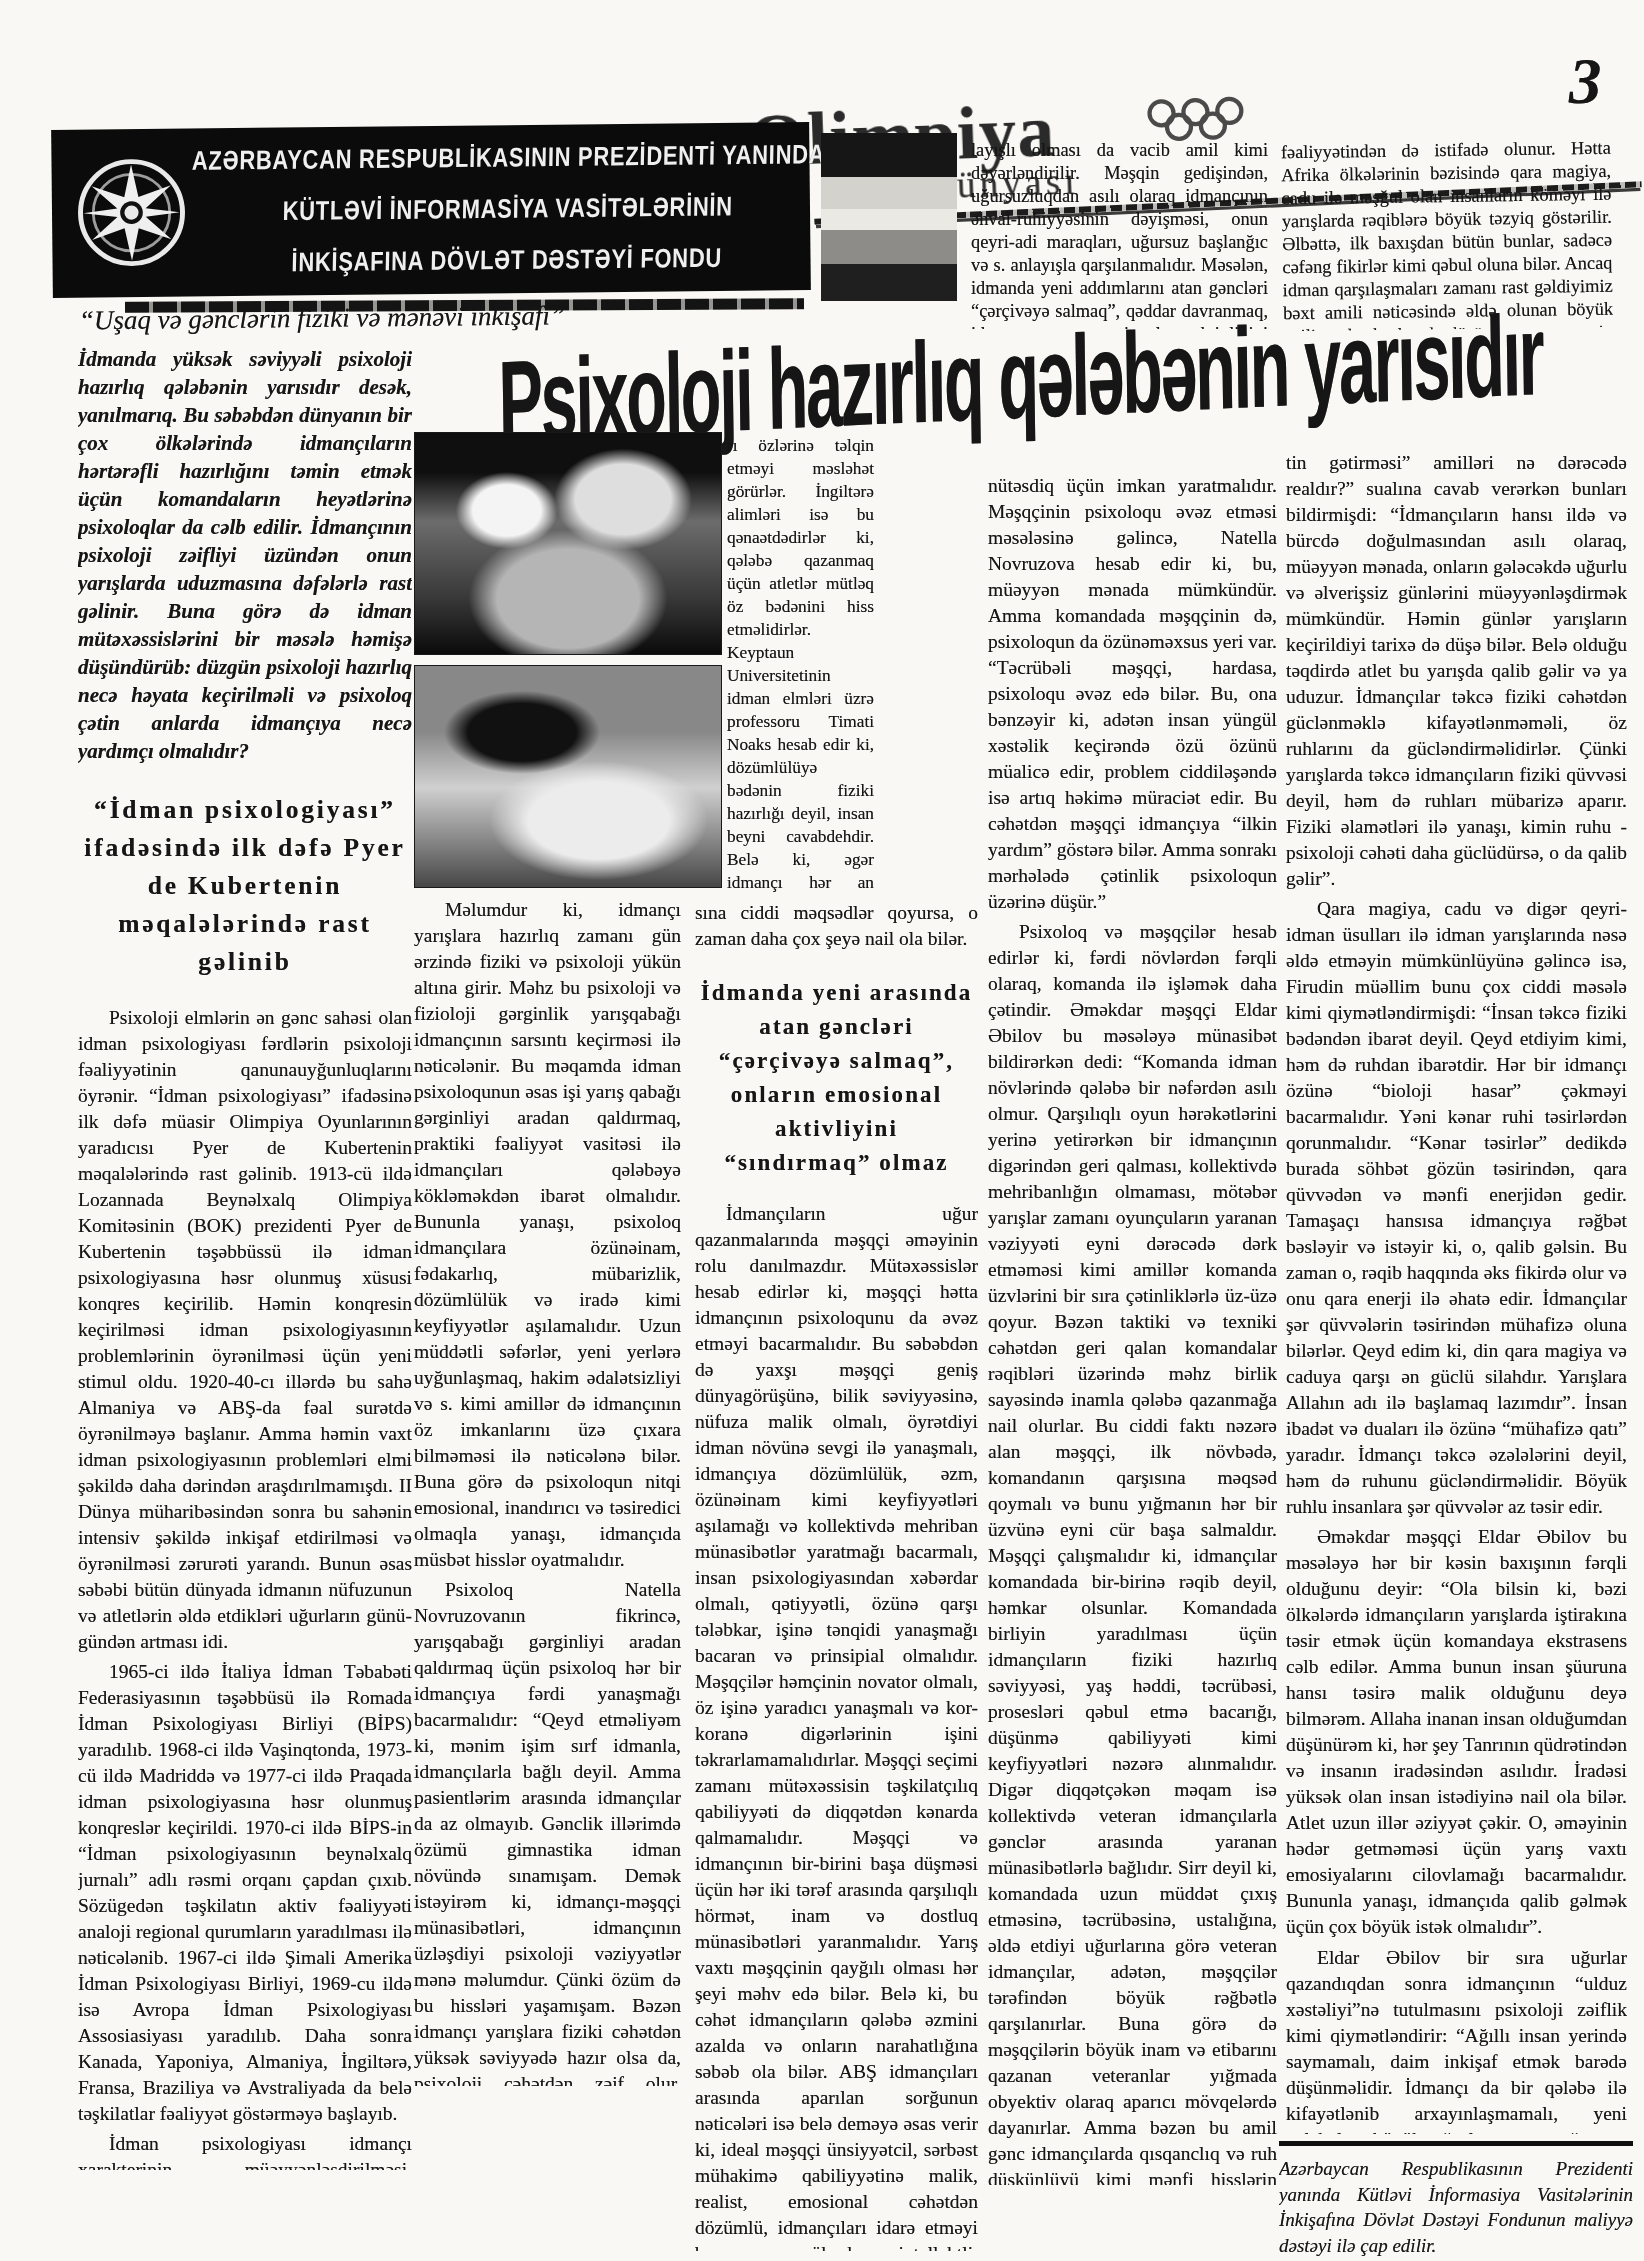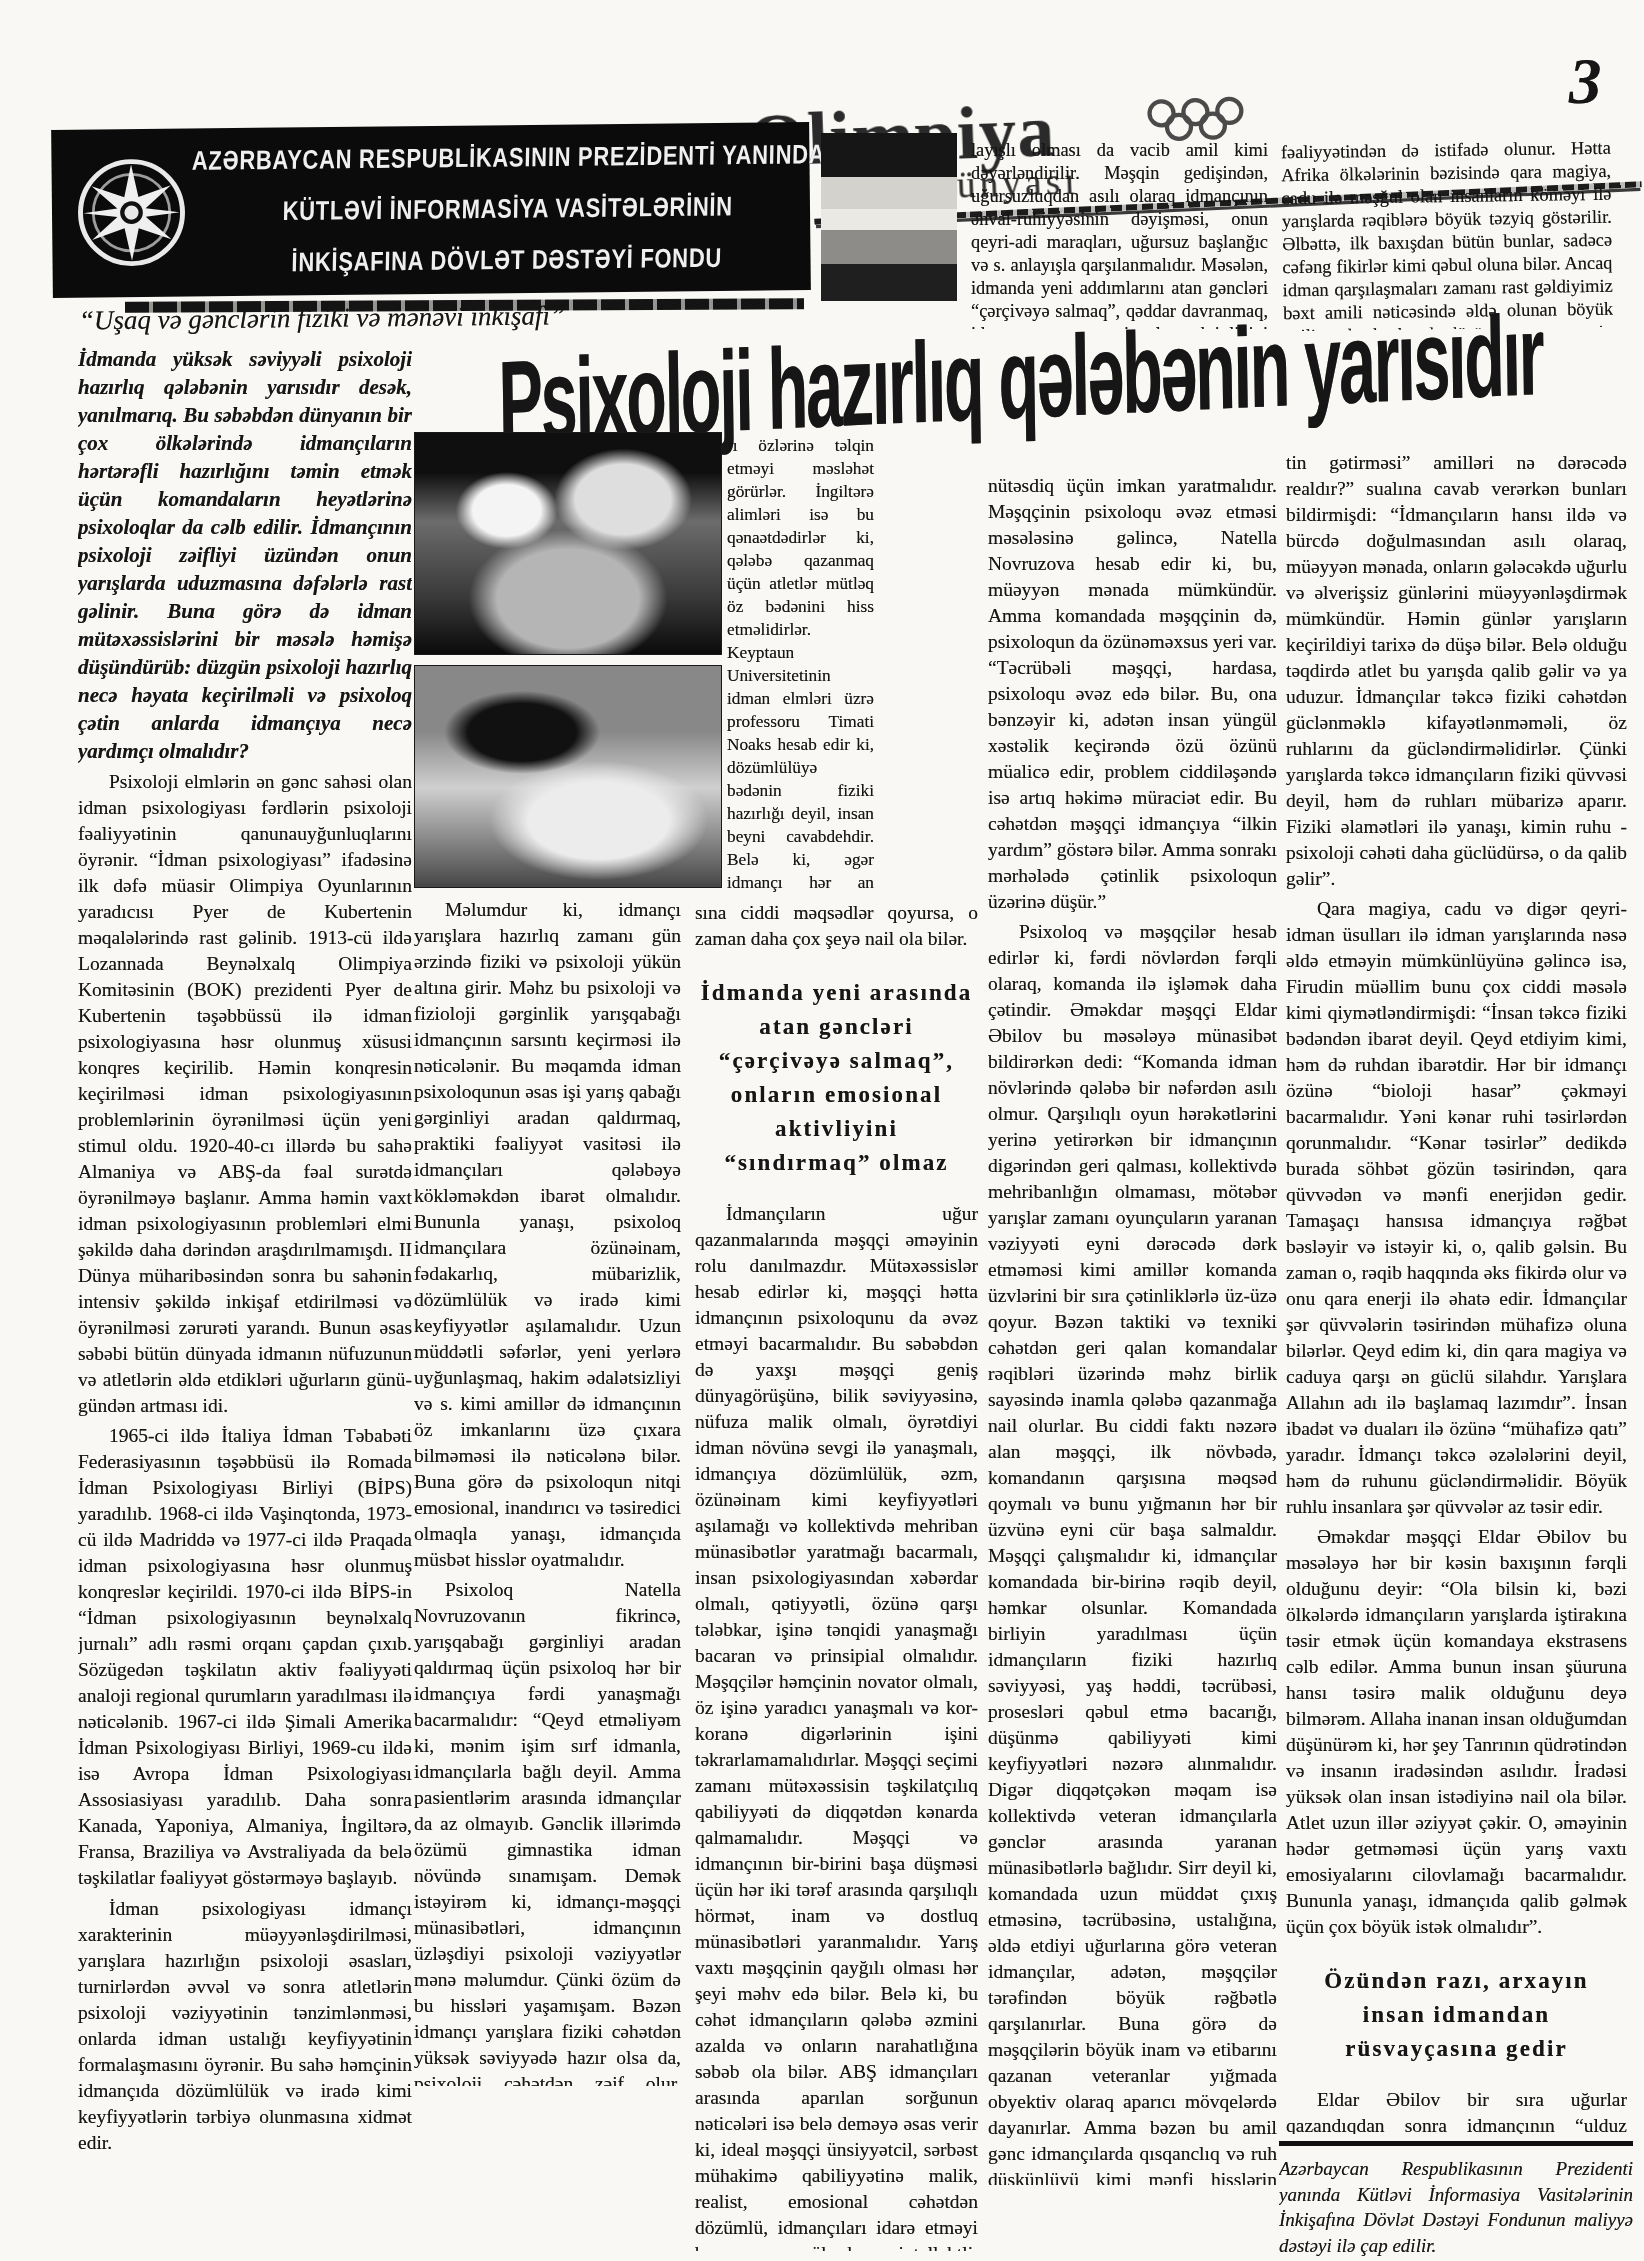--- a/index.html
+++ b/index.html
@@ -130,20 +130,21 @@
 
   <div class="quote">“Uşaq və gənclərin fiziki və mənəvi inkişafı”</div>
   <div class="headline">
     <span>Psixoloji hazırlıq qələbənin yarısıdır</span>
   </div>
 
   <div class="col leftcol">
     <div class="intro">
       <p class="cont">İdmanda yüksək səviyyəli psixoloji hazırlıq qələbənin yarısıdır desək, yanılmarıq. Bu səbəbdən dünyanın bir çox ölkələrində idmançıların hərtərəfli hazırlığını təmin etmək üçün komandaların heyətlərinə psixoloqlar da cəlb edilir. İdmançının psixoloji zəifliyi üzündən onun yarışlarda uduzmasına dəfələrlə rast gəlinir. Buna görə də idman mütəxəssislərini bir məsələ həmişə düşündürüb: düzgün psixoloji hazırlıq necə həyata keçirilməli və psixoloq çətin anlarda idmançıya necə yardımçı olmalıdır?</p>
     </div>
+    <div class="lead-head">“İdman psixologiyası” ifadəsində ilk dəfə Pyer de Kubertenin məqalələrində rast gəlinib</div>
     <p>Psixoloji elmlərin ən gənc sahəsi olan idman psixologiyası fərdlərin psixoloji fəaliyyətinin qanunauyğunluqlarını öyrənir. “İdman psixologiyası” ifadəsinə ilk dəfə müasir Olimpiya Oyunlarının yaradıcısı Pyer de Kubertenin məqalələrində rast gəlinib. 1913-cü ildə Lozannada Beynəlxalq Olimpiya Komitəsinin (BOK) prezidenti Pyer de Kubertenin təşəbbüssü ilə idman psixologiyasına həsr olunmuş xüsusi konqres keçirilib. Həmin konqresin keçirilməsi idman psixologiyasının problemlərinin öyrənilməsi üçün yeni stimul oldu. 1920-40-cı illərdə bu sahə Almaniya və ABŞ-da fəal surətdə öyrənilməyə başlanır. Amma həmin vaxt idman psixologiyasının problemləri elmi şəkildə daha dərindən araşdırılmamışdı. II Dünya müharibəsindən sonra bu sahənin intensiv şəkildə inkişaf etdirilməsi və öyrənilməsi zərurəti yarandı. Bunun əsas səbəbi bütün dünyada idmanın nüfuzunun və atletlərin əldə etdikləri uğurların günü-gündən artması idi.</p>
     <p>1965-ci ildə İtaliya İdman Təbabəti Federasiyasının təşəbbüsü ilə Romada İdman Psixologiyası Birliyi (BİPS) yaradılıb. 1968-ci ildə Vaşinqtonda, 1973-cü ildə Madriddə və 1977-ci ildə Praqada idman psixologiyasına həsr olunmuş konqreslər keçirildi. 1970-ci ildə BİPS-in “İdman psixologiyasının beynəlxalq jurnalı” adlı rəsmi orqanı çapdan çıxıb. Sözügedən təşkilatın aktiv fəaliyyəti analoji regional qurumların yaradılması ilə nəticələnib. 1967-ci ildə Şimali Amerika İdman Psixologiyası Birliyi, 1969-cu ildə isə Avropa İdman Psixologiyası Assosiasiyası yaradılıb. Daha sonra Kanada, Yaponiya, Almaniya, İngiltərə, Fransa, Braziliya və Avstraliyada da belə təşkilatlar fəaliyyət göstərməyə başlayıb.</p>
     <p>İdman psixologiyası idmançı xarakterinin müəyyənləşdirilməsi, yarışlara hazırlığın psixoloji əsasları, turnirlərdən əvvəl və sonra atletlərin psixoloji vəziyyətinin tənzimlənməsi, onlarda idman ustalığı keyfiyyətinin formalaşmasını öyrənir. Bu sahə həmçinin idmançıda dözümlülük və iradə kimi keyfiyyətlərin tərbiyə olunmasına xidmət edir.</p>
 
   </div>
 
   <div class="photos">
     <div class="ph ph1"></div>
     <div class="ph ph2"></div>
   </div>
@@ -168,21 +169,20 @@
   <div class="col colD">
     <p class="cont">nütəsdiq üçün imkan yaratmalıdır. Məşqçinin psixoloqu əvəz etməsi məsələsinə gəlincə, Natella Novruzova hesab edir ki, bu, müəyyən mənada mümkündür. Amma komandada məşqçinin də, psixoloqun da özünəməxsus yeri var. “Təcrübəli məşqçi, hardasa, psixoloqu əvəz edə bilər. Bu, ona bənzəyir ki, adətən insan yüngül xəstəlik keçirəndə özü özünü müalicə edir, problem ciddiləşəndə isə artıq həkimə müraciət edir. Bu cəhətdən məşqçi idmançıya “ilkin yardım” göstərə bilər. Amma sonrakı mərhələdə çətinlik psixoloqun üzərinə düşür.”</p>
     <p>Psixoloq və məşqçilər hesab edirlər ki, fərdi növlərdən fərqli olaraq, komanda ilə işləmək daha çətindir. Əməkdar məşqçi Eldar Əbilov bu məsələyə münasibət bildirərkən dedi: “Komanda idman növlərində qələbə bir nəfərdən asılı olmur. Qarşılıqlı oyun hərəkətlərini yerinə yetirərkən bir idmançının digərindən geri qalması, kollektivdə mehribanlığın olmaması, mötəbər yarışlar zamanı oyunçuların yaranan vəziyyəti eyni dərəcədə dərk etməməsi kimi amillər komanda üzvlərini bir sıra çətinliklərlə üz-üzə qoyur. Bəzən taktiki və texniki cəhətdən geri qalan komandalar rəqibləri üzərində məhz birlik sayəsində inamla qələbə qazanmağa nail olurlar. Bu ciddi faktı nəzərə alan məşqçi, ilk növbədə, komandanın qarşısına məqsəd qoymalı və bunu yığmanın hər bir üzvünə eyni cür başa salmaldır. Məşqçi çalışmalıdır ki, idmançılar komandada bir-birinə rəqib deyil, həmkar olsunlar. Komandada birliyin yaradılması üçün idmançıların fiziki hazırlıq səviyyəsi, yaş həddi, təcrübəsi, prosesləri qəbul etmə bacarığı, düşünmə qabiliyyəti kimi keyfiyyətləri nəzərə alınmalıdır. Digər diqqətçəkən məqam isə kollektivdə veteran idmançılarla gənclər arasında yaranan münasibətlərlə bağlıdır. Sirr deyil ki, komandada uzun müddət çıxış etməsinə, təcrübəsinə, ustalığına, əldə etdiyi uğurlarına görə veteran idmançılar, adətən, məşqçilər tərəfindən böyük rəğbətlə qarşılanırlar. Buna görə də məşqçilərin böyük inam və etibarını qazanan veteranlar yığmada obyektiv olaraq aparıcı mövqelərdə dayanırlar. Amma bəzən bu amil gənc idmançılarda qısqanclıq və ruh düşkünlüyü kimi mənfi hisslərin yaranmasına gətirib çıxara bilər. Səviyyəli komanda yaratmaq asan iş deyil. Komandada idmançılar bir-birinə zəncirvari bağlıdırlar. Çünki qələbəyə də, məğlubiyyətə də yığmanın hər bir üzvü cavabdehdir. Millinin formalaşmasında məşqçinin rolu az deyil. O, yığma üzvlərinə eyni gözlə baxmalı və idmançıların hər birini qayğı ilə əhatə etməlidir”.</p>
 
   </div>
 
   <div class="col colE">
     <p class="cont">tin gətirməsi” amilləri nə dərəcədə realdır?” sualına cavab verərkən bunları bildirmişdi: “İdmançıların hansı ildə və bürcdə doğulmasından asılı olaraq, müəyyən mənada, onların gələcəkdə uğurlu və əlverişsiz günlərini müəyyənləşdirmək mümkündür. Həmin günlər yarışların keçirildiyi tarixə də düşə bilər. Belə olduğu təqdirdə atlet bu yarışda qalib gəlir və ya uduzur. İdmançılar təkcə fiziki cəhətdən güclənməklə kifayətlənməməli, öz ruhlarını da gücləndirməlidirlər. Çünki yarışlarda təkcə idmançıların fiziki qüvvəsi deyil, həm də ruhları mübarizə aparır. Fiziki əlamətləri ilə yanaşı, kimin ruhu - psixoloji cəhəti daha güclüdürsə, o da qalib gəlir”.</p>
     <p>Qara magiya, cadu və digər qeyri-idman üsulları ilə idman yarışlarında nəsə əldə etməyin mümkünlüyünə gəlincə isə, Firudin müəllim bunu çox ciddi məsələ kimi qiymətləndirmişdi: “İnsan təkcə fiziki bədəndən ibarət deyil. Qeyd etdiyim kimi, həm də ruhdan ibarətdir. Hər bir idmançı özünə “bioloji hasar” çəkməyi bacarmalıdır. Yəni kənar ruhi təsirlərdən qorunmalıdır. “Kənar təsirlər” dedikdə burada söhbət gözün təsirindən, qara qüvvədən və mənfi enerjidən gedir. Tamaşaçı hansısa idmançıya rəğbət bəsləyir və istəyir ki, o, qalib gəlsin. Bu zaman o, rəqib haqqında əks fikirdə olur və onu qara enerji ilə əhatə edir. İdmançılar şər qüvvələrin təsirindən mühafizə oluna bilərlər. Qeyd edim ki, din qara magiya və caduya qarşı ən güclü silahdır. Yarışlara Allahın adı ilə başlamaq lazımdır”. İnsan ibadət və duaları ilə özünə “mühafizə qatı” yaradır. İdmançı təkcə əzələlərini deyil, həm də ruhunu gücləndirməlidir. Böyük ruhlu insanlara şər qüvvələr az təsir edir.</p>
     <p>Əməkdar məşqçi Eldar Əbilov bu məsələyə hər bir kəsin baxışının fərqli olduğunu deyir: “Ola bilsin ki, bəzi ölkələrdə idmançıların yarışlarda iştirakına təsir etmək üçün komandaya ekstrasens cəlb edilər. Amma bunun insan şüuruna hansı təsirə malik olduğunu deyə bilmərəm. Allaha inanan insan olduğumdan düşünürəm ki, hər şey Tanrının qüdrətindən və insanın iradəsindən asılıdır. İradəsi yüksək olan insan istədiyinə nail ola bilər. Atlet uzun illər əziyyət çəkir. O, əməyinin hədər getməməsi üçün yarış vaxtı emosiyalarını cilovlamağı bacarmalıdır. Bununla yanaşı, idmançıda qalib gəlmək üçün çox böyük istək olmalıdır”.</p>
-    <div class="sub">Özündən razı, arxayın insan idmandan rüsvayçasına gedir</div>
     <p>Eldar Əbilov bir sıra uğurlar qazandıqdan sonra idmançının “ulduz xəstəliyi”nə tutulmasını psixoloji zəiflik kimi qiymətləndirir: “Ağıllı insan yerində saymamalı, daim inkişaf etmək barədə düşünməlidir. İdmançı da bir qələbə ilə kifayətlənib arxayınlaşmamalı, yeni qələbələr, böyük uğurlar qazanmağa can atmalıdır”. Firudin Qurbansoyun fikrincə isə, “məndən güclüsü yoxdur” deyən insanlar son məqamda mütləq uduzacaqlar. O qeyd edir ki, özündən razı, arxayın insan hətta qat-qat zəif rəqibə belə uduzur, imicini itirir və rüsvayçasına idmandan gedir. Maraqlıdır ki, yüksək nüfuza malik, inadkar, lovğa və xudpəsənd idmançılar məğlub olduqları zamanı aqressiv və uğursuzluqda digərlərini günahlandırmağa meyilli olurlar.</p>
 
   </div>
 
   <div class="footer">Azərbaycan Respublikasının Prezidenti yanında Kütləvi İnformasiya Vasitələrinin İnkişafına Dövlət Dəstəyi Fondunun maliyyə dəstəyi ilə çap edilir.</div>
 
 </div>
 
 
 </body></html>

